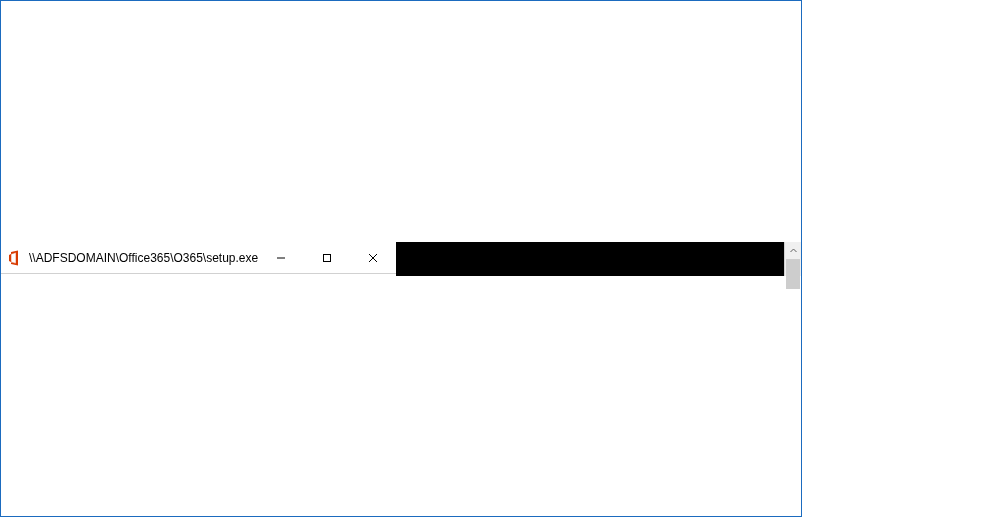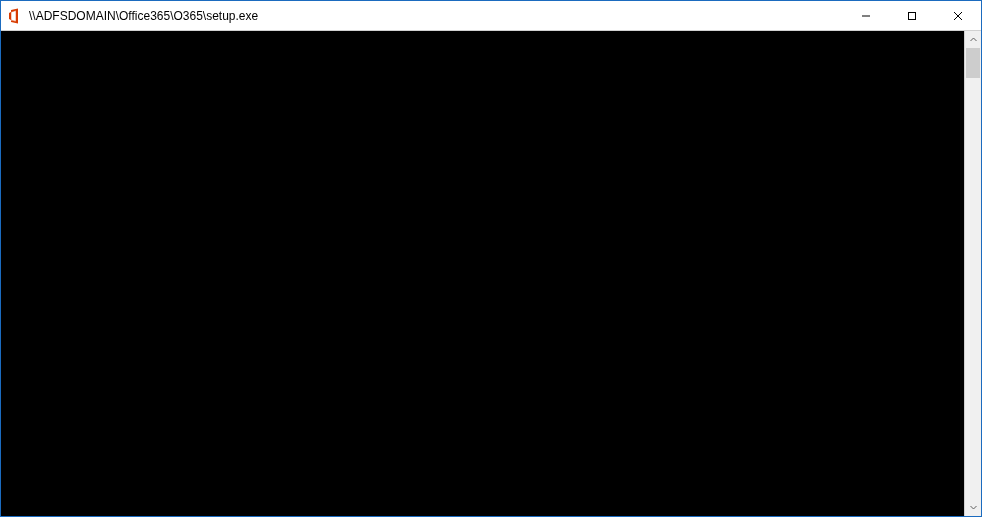--- a/index.html
+++ b/index.html
@@ -1,22 +1,23 @@
 <!DOCTYPE html>
 <html><head>
 <meta charset="utf-8">
 <style>
   * { box-sizing: border-box; margin: 0; padding: 0; }
   html, body { width: 982px; height: 517px; overflow: hidden; font-family: "Segoe UI", Tahoma, sans-serif; }
   .outer {
-    width: 982px; height: 517px;
+    width: 802px; height: 517px;
     border: 1px solid #1b6bbf;
     background: #ffffff;
-    display: flex; flex-direction: column;
+    display: flex; flex-direction: row;
     position: relative;
+    align-items: center;
   }
   .titlebar {
     height: 30px;
     background: #ffffff;
     display: flex;
     align-items: center;
     border-bottom: 1px solid #d1d1d1;
     user-select: none;
   }
   .titlebar .icon {

